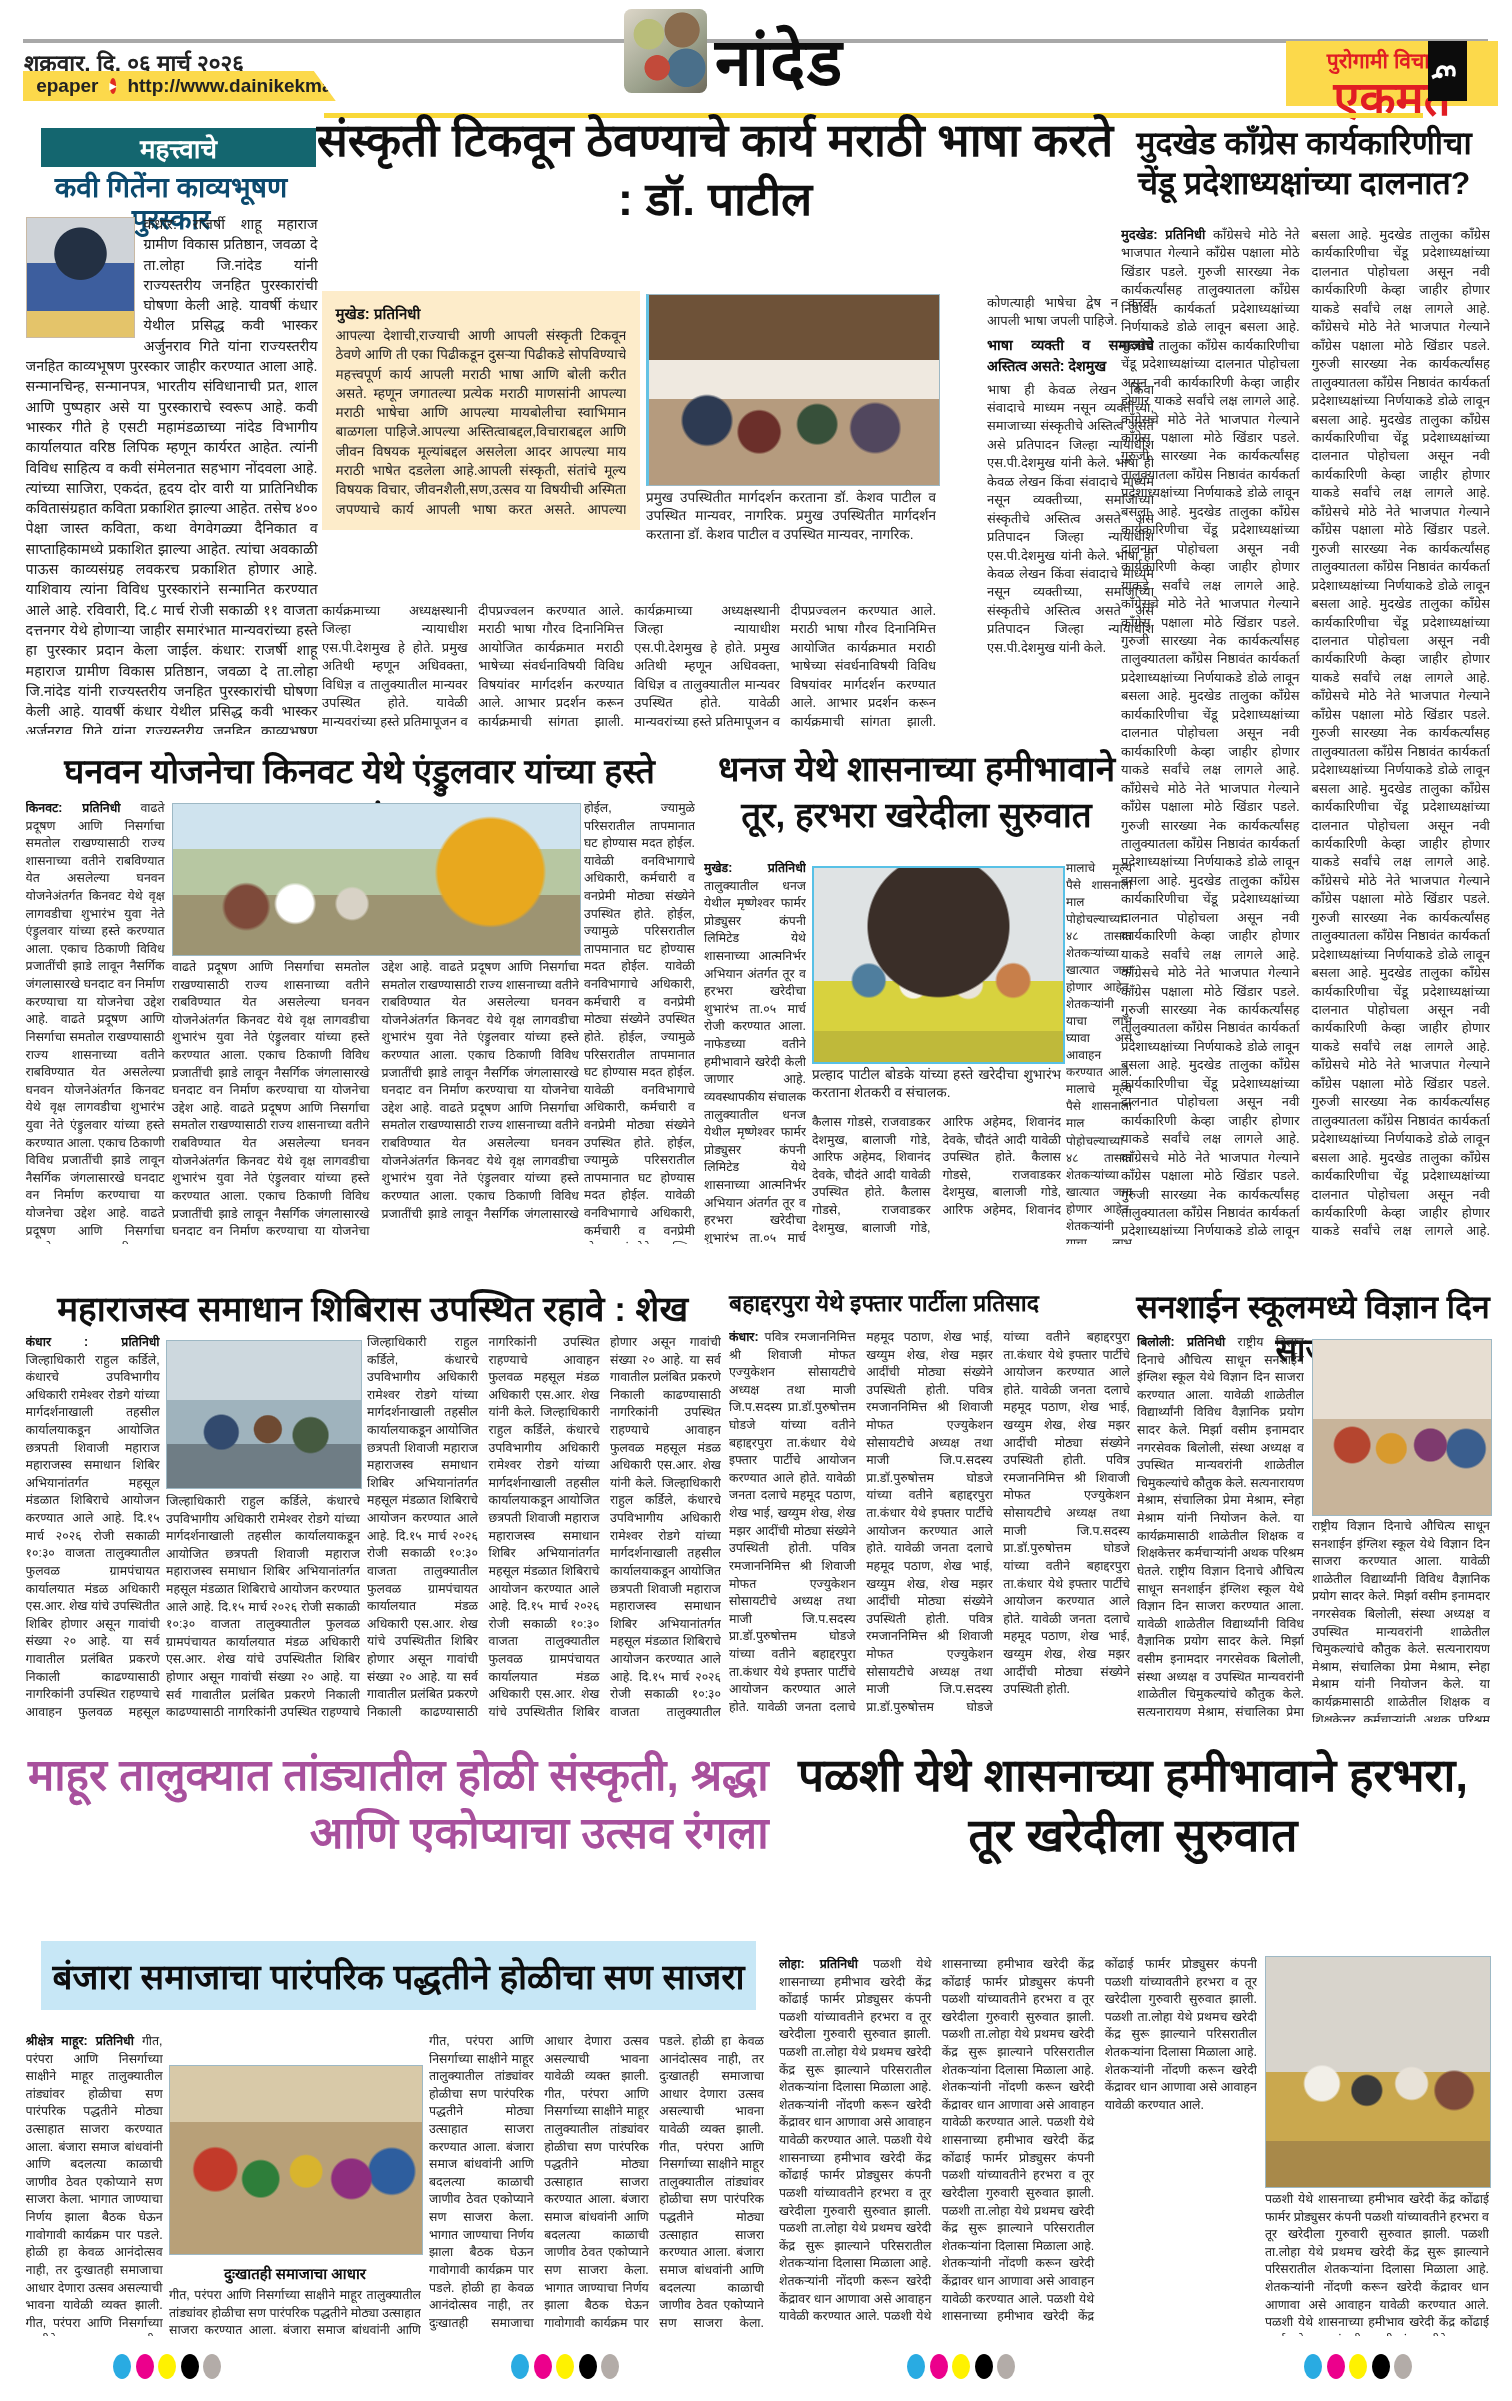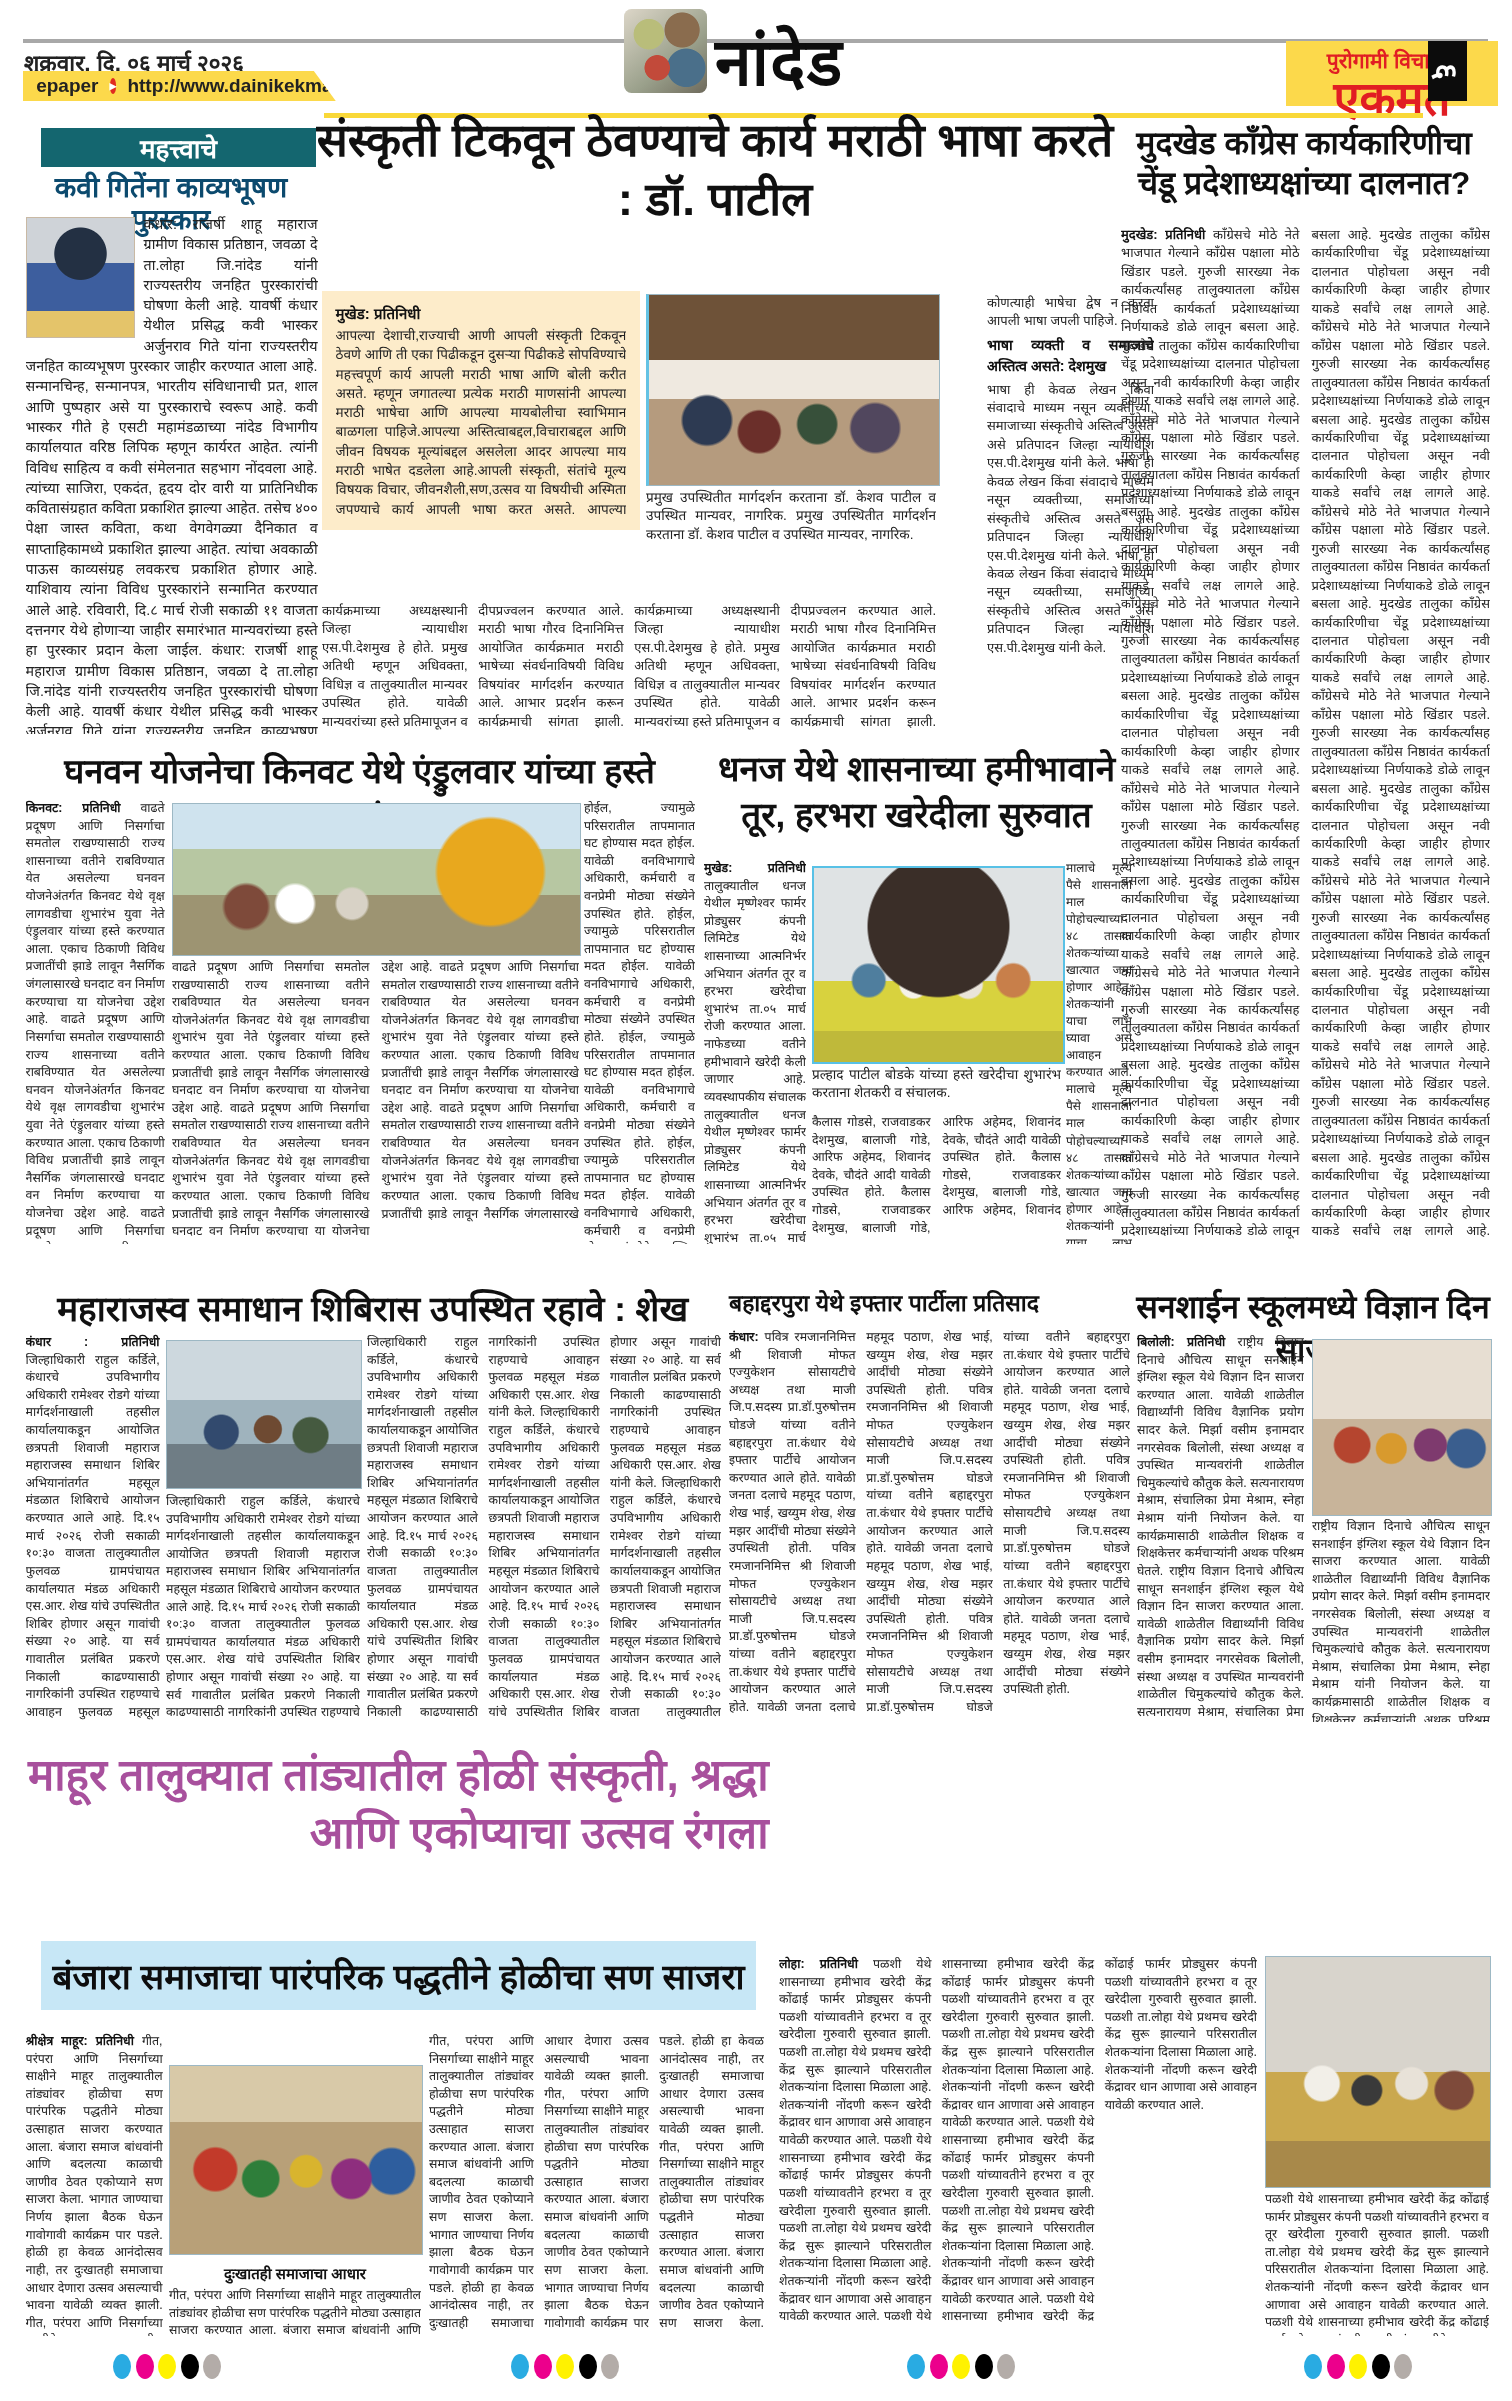--- a/index.html
+++ b/index.html
@@ -197,20 +197,21 @@
     <span class="by">श्रीक्षेत्र माहूर: प्रतिनिधी</span>
     <span>गीत, परंपरा आणि निसर्गाच्या साक्षीने माहूर तालुक्यातील तांड्यांवर होळीचा सण पारंपरिक पद्धतीने मोठ्या उत्साहात साजरा करण्यात आला. बंजारा समाज बांधवांनी आणि बदलत्या काळाची जाणीव ठेवत एकोप्याने सण साजरा केला. भागात जाण्याचा निर्णय झाला बैठक घेऊन गावोगावी कार्यक्रम पार पडले. होळी हा केवळ आनंदोत्सव नाही, तर दुःखातही समाजाचा आधार देणारा उत्सव असल्याची भावना यावेळी व्यक्त झाली. गीत, परंपरा आणि निसर्गाच्या साक्षीने माहूर तालुक्यातील तांड्यांवर होळीचा सण पारंपरिक पद्धतीने मोठ्या उत्साहात साजरा करण्यात आला. बंजारा समाज बांधवांनी आणि बदलत्या काळाची जाणीव ठेवत एकोप्याने सण साजरा केला. भागात जाण्याचा निर्णय झाला बैठक घेऊन गावोगावी कार्यक्रम पार पडले. होळी हा केवळ आनंदोत्सव नाही, तर दुःखातही समाजाचा आधार देणारा उत्सव असल्याची भावना यावेळी व्यक्त झाली.</span>
   </div>
   <div class="abs photo ph-holi" style="left:169px;top:2065px;width:252px;height:188px;"></div>
   <div class="abs" style="left:169px;top:2258px;width:252px;height:79px;overflow:hidden;">
     <div class="subhead" style="font-size:15px;text-align:center;">दुःखातही समाजाचा आधार</div>
     <div class="txt" style="font-size:12.4px;height:53px;">गीत, परंपरा आणि निसर्गाच्या साक्षीने माहूर तालुक्यातील तांड्यांवर होळीचा सण पारंपरिक पद्धतीने मोठ्या उत्साहात साजरा करण्यात आला. बंजारा समाज बांधवांनी आणि बदलत्या काळाची जाणीव ठेवत एकोप्याने सण साजरा केला. भागात जाण्याचा निर्णय झाला बैठक घेऊन गावोगावी कार्यक्रम पार पडले. होळी हा केवळ आनंदोत्सव नाही, तर दुःखातही समाजाचा आधार देणारा उत्सव असल्याची भावना यावेळी व्यक्त झाली.</div>
   </div>
   <div class="abs txt cols3" style="left:429px;top:2033px;width:335px;height:303px;font-size:12.4px;">गीत, परंपरा आणि निसर्गाच्या साक्षीने माहूर तालुक्यातील तांड्यांवर होळीचा सण पारंपरिक पद्धतीने मोठ्या उत्साहात साजरा करण्यात आला. बंजारा समाज बांधवांनी आणि बदलत्या काळाची जाणीव ठेवत एकोप्याने सण साजरा केला. भागात जाण्याचा निर्णय झाला बैठक घेऊन गावोगावी कार्यक्रम पार पडले. होळी हा केवळ आनंदोत्सव नाही, तर दुःखातही समाजाचा आधार देणारा उत्सव असल्याची भावना यावेळी व्यक्त झाली. गीत, परंपरा आणि निसर्गाच्या साक्षीने माहूर तालुक्यातील तांड्यांवर होळीचा सण पारंपरिक पद्धतीने मोठ्या उत्साहात साजरा करण्यात आला. बंजारा समाज बांधवांनी आणि बदलत्या काळाची जाणीव ठेवत एकोप्याने सण साजरा केला. भागात जाण्याचा निर्णय झाला बैठक घेऊन गावोगावी कार्यक्रम पार पडले. होळी हा केवळ आनंदोत्सव नाही, तर दुःखातही समाजाचा आधार देणारा उत्सव असल्याची भावना यावेळी व्यक्त झाली. गीत, परंपरा आणि निसर्गाच्या साक्षीने माहूर तालुक्यातील तांड्यांवर होळीचा सण पारंपरिक पद्धतीने मोठ्या उत्साहात साजरा करण्यात आला. बंजारा समाज बांधवांनी आणि बदलत्या काळाची जाणीव ठेवत एकोप्याने सण साजरा केला. भागात जाण्याचा निर्णय झाला बैठक घेऊन गावोगावी कार्यक्रम पार पडले. होळी हा केवळ आनंदोत्सव नाही, तर दुःखातही समाजाचा आधार देणारा उत्सव असल्याची भावना यावेळी व्यक्त झाली. गीत, परंपरा आणि निसर्गाच्या साक्षीने माहूर तालुक्यातील तांड्यांवर होळीचा सण पारंपरिक पद्धतीने मोठ्या उत्साहात साजरा करण्यात आला. बंजारा समाज बांधवांनी आणि बदलत्या काळाची जाणीव ठेवत एकोप्याने सण साजरा केला. भागात जाण्याचा निर्णय झाला बैठक घेऊन गावोगावी कार्यक्रम पार पडले. होळी हा केवळ आनंदोत्सव नाही, तर दुःखातही समाजाचा आधार देणारा उत्सव असल्याची भावना यावेळी व्यक्त झाली.</div>
 
+  <div class="abs hl" style="left:776px;top:1746px;width:714px;font-size:46px;line-height:1.3;">पळशी येथे शासनाच्या हमीभावाने हरभरा, तूर खरेदीला सुरुवात</div>
   <div class="abs txt cols3" style="left:779px;top:1956px;width:478px;height:380px;font-size:12.4px;">
     <span class="by">लोहा: प्रतिनिधी</span>
     <span>पळशी येथे शासनाच्या हमीभाव खरेदी केंद्र कोंढाई फार्मर प्रोड्युसर कंपनी पळशी यांच्यावतीने हरभरा व तूर खरेदीला गुरुवारी सुरुवात झाली. पळशी ता.लोहा येथे प्रथमच खरेदी केंद्र सुरू झाल्याने परिसरातील शेतकऱ्यांना दिलासा मिळाला आहे. शेतकऱ्यांनी नोंदणी करून खरेदी केंद्रावर धान आणावा असे आवाहन यावेळी करण्यात आले. पळशी येथे शासनाच्या हमीभाव खरेदी केंद्र कोंढाई फार्मर प्रोड्युसर कंपनी पळशी यांच्यावतीने हरभरा व तूर खरेदीला गुरुवारी सुरुवात झाली. पळशी ता.लोहा येथे प्रथमच खरेदी केंद्र सुरू झाल्याने परिसरातील शेतकऱ्यांना दिलासा मिळाला आहे. शेतकऱ्यांनी नोंदणी करून खरेदी केंद्रावर धान आणावा असे आवाहन यावेळी करण्यात आले. पळशी येथे शासनाच्या हमीभाव खरेदी केंद्र कोंढाई फार्मर प्रोड्युसर कंपनी पळशी यांच्यावतीने हरभरा व तूर खरेदीला गुरुवारी सुरुवात झाली. पळशी ता.लोहा येथे प्रथमच खरेदी केंद्र सुरू झाल्याने परिसरातील शेतकऱ्यांना दिलासा मिळाला आहे. शेतकऱ्यांनी नोंदणी करून खरेदी केंद्रावर धान आणावा असे आवाहन यावेळी करण्यात आले. पळशी येथे शासनाच्या हमीभाव खरेदी केंद्र कोंढाई फार्मर प्रोड्युसर कंपनी पळशी यांच्यावतीने हरभरा व तूर खरेदीला गुरुवारी सुरुवात झाली. पळशी ता.लोहा येथे प्रथमच खरेदी केंद्र सुरू झाल्याने परिसरातील शेतकऱ्यांना दिलासा मिळाला आहे. शेतकऱ्यांनी नोंदणी करून खरेदी केंद्रावर धान आणावा असे आवाहन यावेळी करण्यात आले. पळशी येथे शासनाच्या हमीभाव खरेदी केंद्र कोंढाई फार्मर प्रोड्युसर कंपनी पळशी यांच्यावतीने हरभरा व तूर खरेदीला गुरुवारी सुरुवात झाली. पळशी ता.लोहा येथे प्रथमच खरेदी केंद्र सुरू झाल्याने परिसरातील शेतकऱ्यांना दिलासा मिळाला आहे. शेतकऱ्यांनी नोंदणी करून खरेदी केंद्रावर धान आणावा असे आवाहन यावेळी करण्यात आले.</span>
   </div>
   <div class="abs photo ph-palashi" style="left:1265px;top:1956px;width:224px;height:230px;"></div>
   <div class="abs txt" style="left:1265px;top:2191px;width:224px;height:145px;font-size:12.4px;">पळशी येथे शासनाच्या हमीभाव खरेदी केंद्र कोंढाई फार्मर प्रोड्युसर कंपनी पळशी यांच्यावतीने हरभरा व तूर खरेदीला गुरुवारी सुरुवात झाली. पळशी ता.लोहा येथे प्रथमच खरेदी केंद्र सुरू झाल्याने परिसरातील शेतकऱ्यांना दिलासा मिळाला आहे. शेतकऱ्यांनी नोंदणी करून खरेदी केंद्रावर धान आणावा असे आवाहन यावेळी करण्यात आले. पळशी येथे शासनाच्या हमीभाव खरेदी केंद्र कोंढाई फार्मर प्रोड्युसर कंपनी पळशी यांच्यावतीने हरभरा व तूर खरेदीला गुरुवारी सुरुवात झाली. पळशी ता.लोहा येथे प्रथमच खरेदी केंद्र सुरू झाल्याने परिसरातील शेतकऱ्यांना दिलासा मिळाला आहे. शेतकऱ्यांनी नोंदणी करून खरेदी केंद्रावर धान आणावा असे आवाहन यावेळी करण्यात आले.</div>
 
   <div class="abs dotgroup" style="left:113px;top:2354px;">
       <span class="dot5" style="background: rgb(41, 171, 226);"></span>
       <span class="dot5" style="background: rgb(236, 0, 140);"></span>

